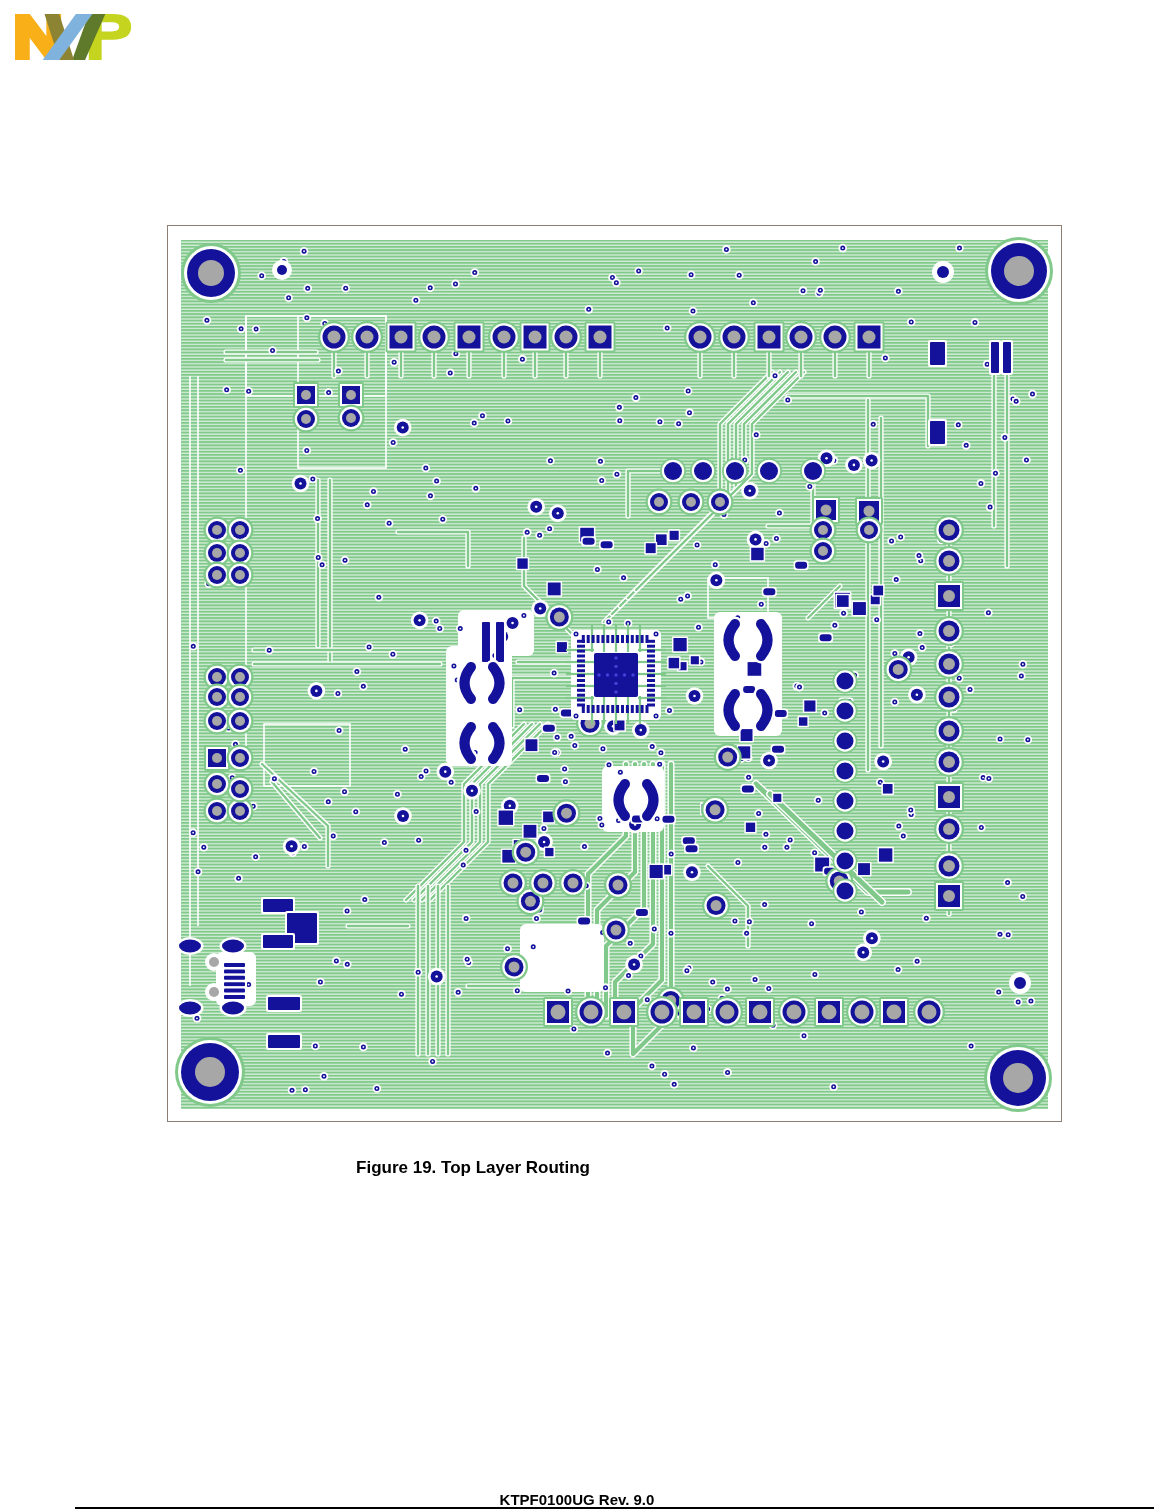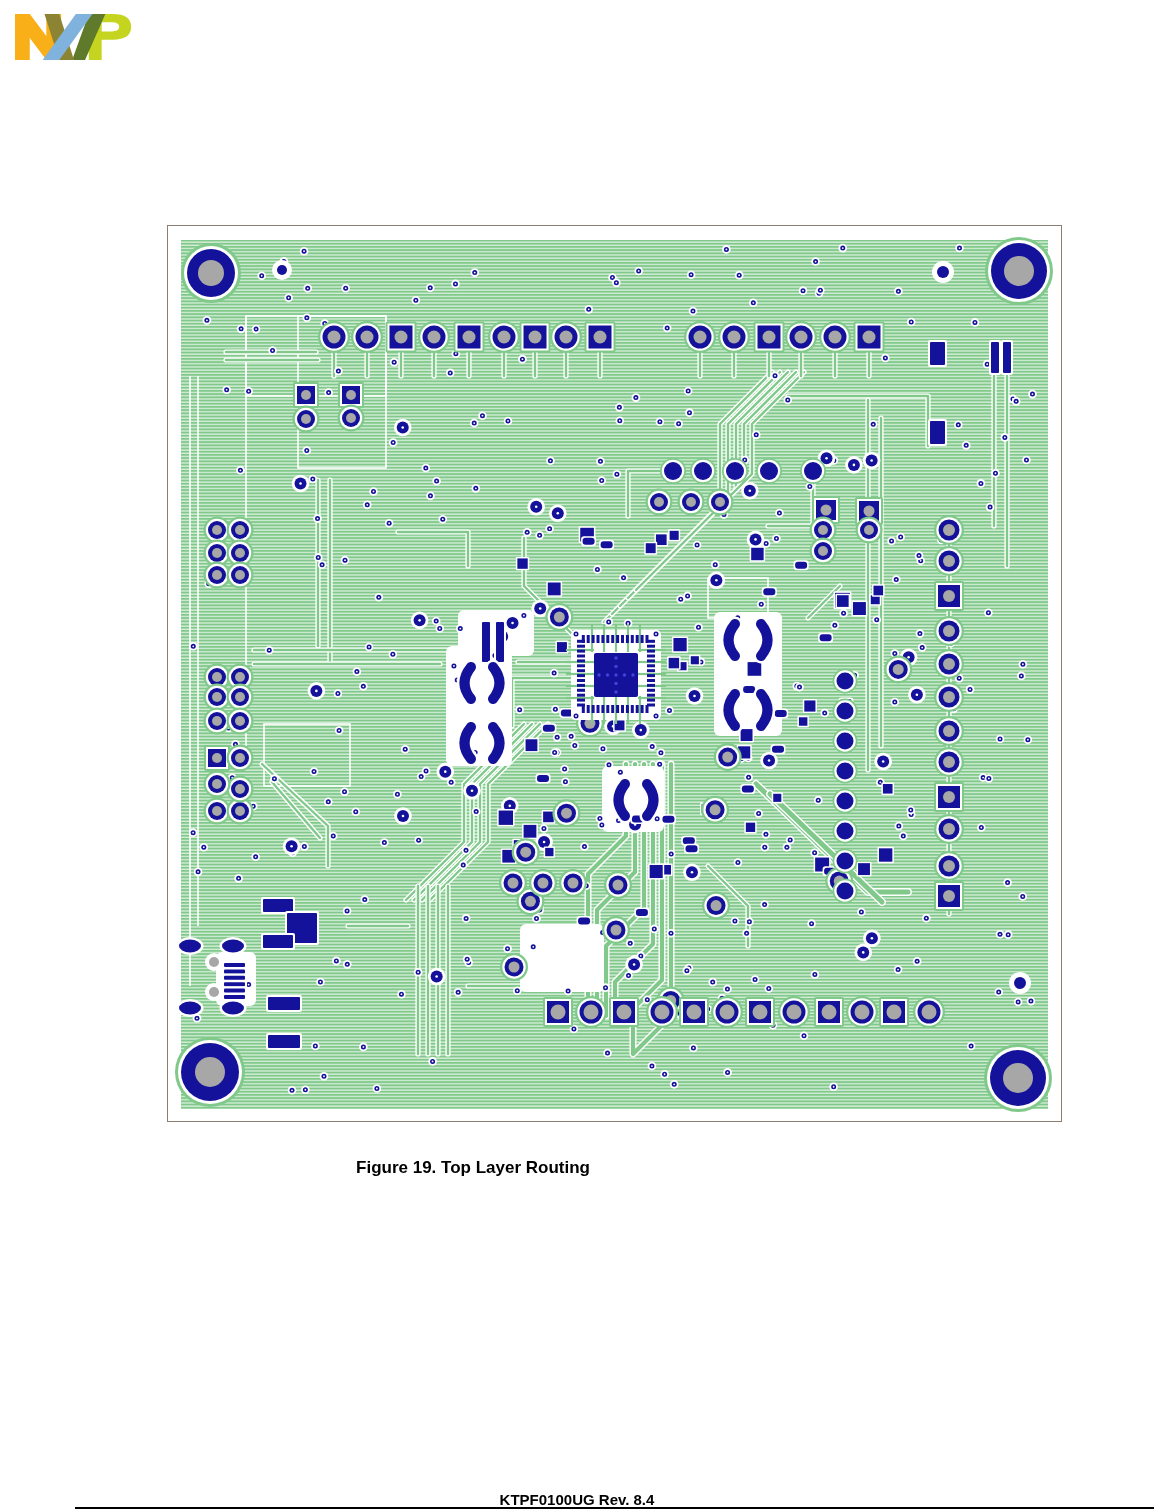--- a/index.html
+++ b/index.html
@@ -2001,15 +2001,15 @@
           <circle cx="46" cy="736" r="9" fill="#ffffff"></circle>
           <circle cx="46" cy="736" r="5" fill="#a7a7a7"></circle>
           <circle cx="46" cy="766" r="9" fill="#ffffff"></circle>
           <circle cx="46" cy="766" r="5" fill="#a7a7a7"></circle>
         </g>
       </svg>
   </div>
 
   <div class="caption">Figure 19. Top Layer Routing</div>
 
-  <div class="footer-text">KTPF0100UG Rev. 8.4</div>
+  <div class="footer-text">KTPF0100UG Rev. 9.0</div>
   <div class="footer-rule"></div>
 </div>
 
 </body></html>

